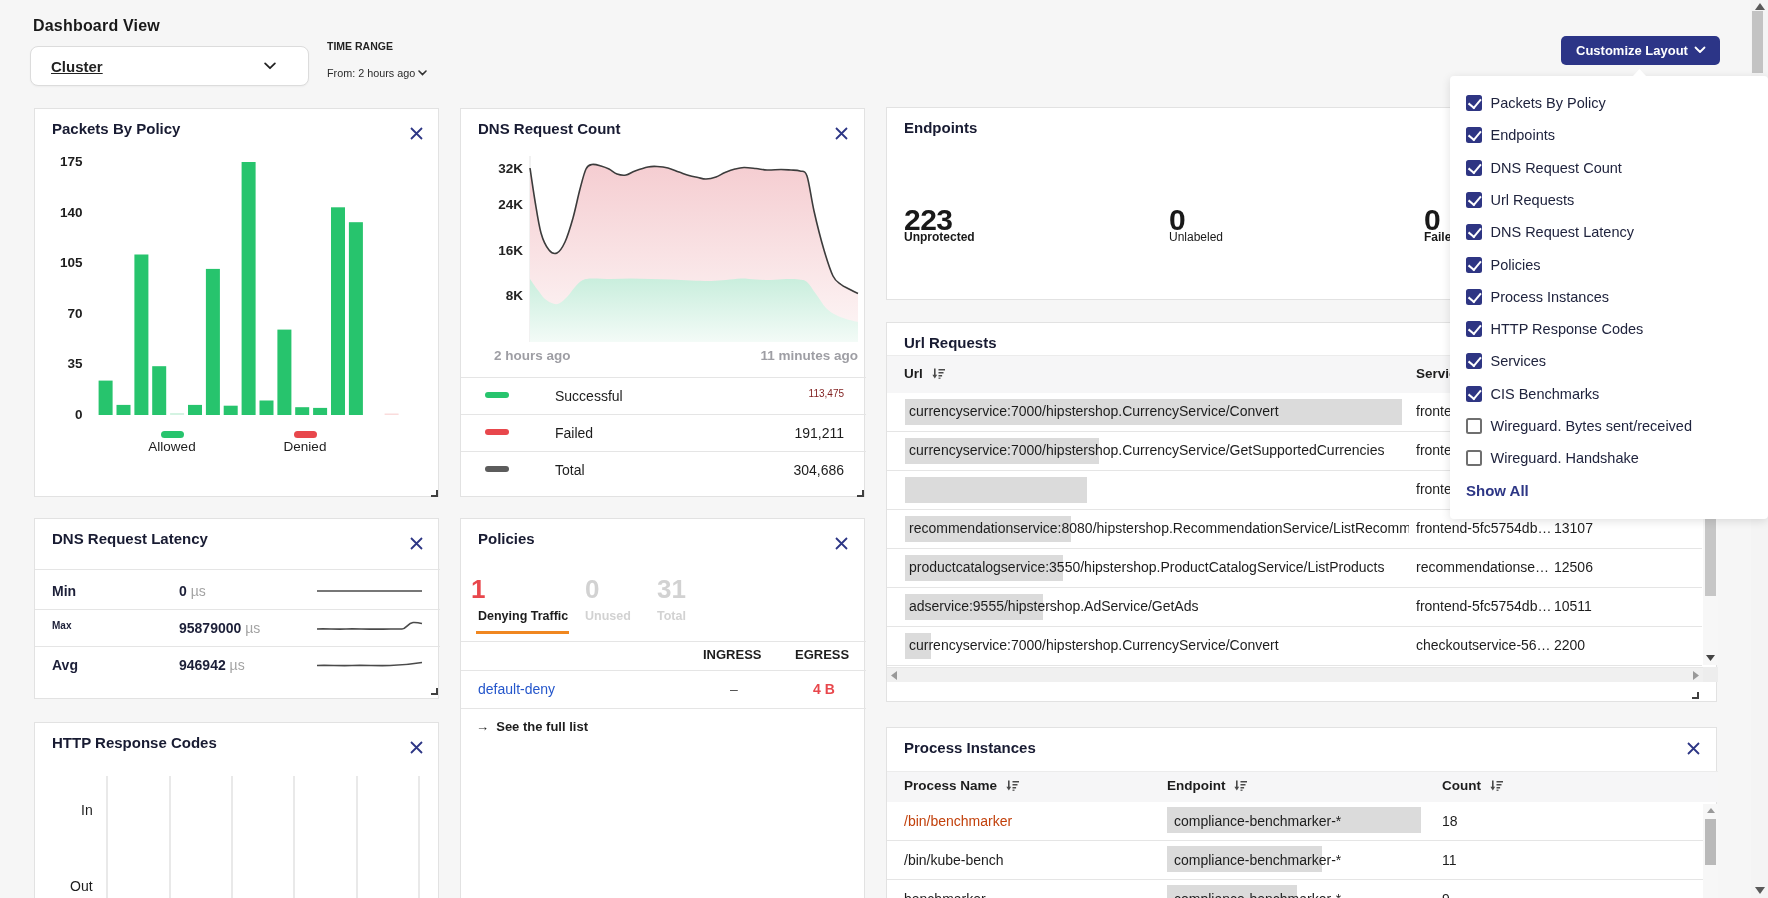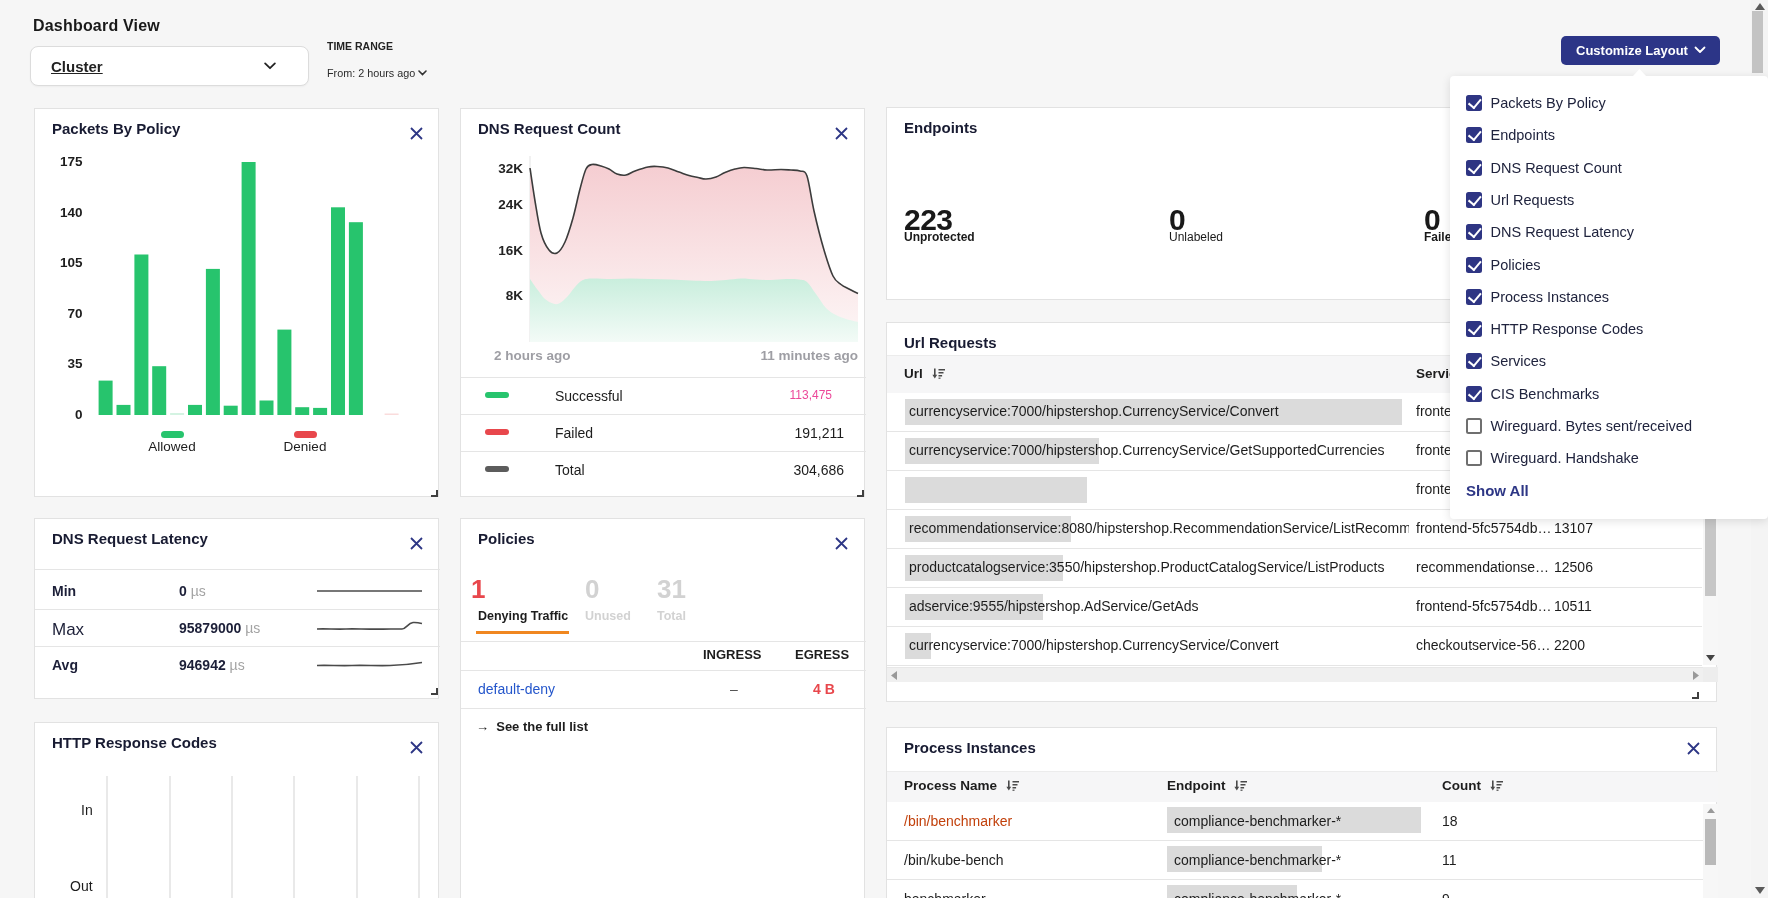--- a/index.html
+++ b/index.html
@@ -119,21 +119,21 @@
 
 <div class="card" id="cardB" style="top:518px; height:181px;">
   <h3>DNS Request Latency</h3>
   <svg class="xclose" style="left:374.5px;top:18px" viewBox="0 0 13 13">
       <path d="M1 1 L12 12 M12 1 L1 12" stroke="#2d3685" stroke-width="1.8" fill="none"></path>
     </svg>
   <div class="rowsep" style="left:0;top:50px;width:405px"></div>
   <div class="rowsep" style="left:0;top:90px;width:405px"></div>
   <div class="rowsep" style="left:0;top:127px;width:405px"></div>
   <div style="position:absolute;left:17px;top:64px;font-size:14px;font-weight:700;">Min</div>
-  <div style="position:absolute;left:17px;top:101px;font-size:17px;font-weight:400;">Max</div>
+  <div style="position:absolute;left:17px;top:101px;font-size:10px;font-weight:700;">Max</div>
   <div style="position:absolute;left:17px;top:138px;font-size:14px;font-weight:700;">Avg</div>
   <div style="position:absolute;left:144px;top:64px;font-size:14px;font-weight:700;">0 <span class="muted" style="font-weight:400">µs</span></div>
   <div style="position:absolute;left:144px;top:101px;font-size:14px;font-weight:700;">95879000 <span class="muted" style="font-weight:400">µs</span></div>
   <div style="position:absolute;left:144px;top:138px;font-size:14px;font-weight:700;">946942 <span class="muted" style="font-weight:400">µs</span></div>
   <svg style="position:absolute;left:281px;top:64px" width="107" height="14" viewBox="0 0 107 14">
       <path d="M1 8 H106" stroke="#4a4a4a" stroke-width="1.6" fill="none"></path>
     </svg>
   <svg style="position:absolute;left:281px;top:98px" width="107" height="18" viewBox="0 0 107 18">
       <path d="M1 12 C10 11.5 20 12.5 30 12 C40 11.5 50 12.5 60 12 C70 12.3 78 11.8 86 12 C90 12 92 6 97 5.5 C101 5.2 104 6 106 6.5" stroke="#4a4a4a" stroke-width="1.6" fill="none"></path>
     </svg>
@@ -197,21 +197,21 @@
   </svg>
   <div class="rowsep" style="left:0;top:268px;width:405px"></div>
   <div class="rowsep" style="left:0;top:305px;width:405px"></div>
   <div class="rowsep" style="left:0;top:342px;width:405px"></div>
   <div style="position:absolute;left:24px;top:283px;width:24px;height:6px;border-radius:3px;background:#27c46d"></div>
   <div style="position:absolute;left:24px;top:320px;width:24px;height:6px;border-radius:3px;background:#e8474c"></div>
   <div style="position:absolute;left:24px;top:357px;width:24px;height:6px;border-radius:3px;background:#5c5c5c"></div>
   <div style="position:absolute;left:94px;top:279px;font-size:14px;color:#1d1d1d">Successful</div>
   <div style="position:absolute;left:94px;top:316px;font-size:14px;color:#1d1d1d">Failed</div>
   <div style="position:absolute;left:94px;top:353px;font-size:14px;color:#1d1d1d">Total</div>
-  <div style="position:absolute;right:32px;top:279px;font-size:12px;color:#ec4899">113,475</div>
+  <div style="position:absolute;right:20px;top:279px;font-size:10px;color:#7f1d1d">113,475</div>
   <div style="position:absolute;right:20px;top:316px;font-size:14px;color:#1d1d1d">191,211</div>
   <div style="position:absolute;right:20px;top:353px;font-size:14px;color:#1d1d1d">304,686</div>
   <div class="resize" style="left:396px;top:381px"></div>
 </div>
 
 <div class="card" id="cardE" style="left:460px; top:518px; height:381px; border-bottom:none;">
   <h3>Policies</h3>
   <svg class="xclose" style="left:374px;top:18px" viewBox="0 0 13 13">
       <path d="M1 1 L12 12 M12 1 L1 12" stroke="#2d3685" stroke-width="1.8" fill="none"></path>
     </svg>

